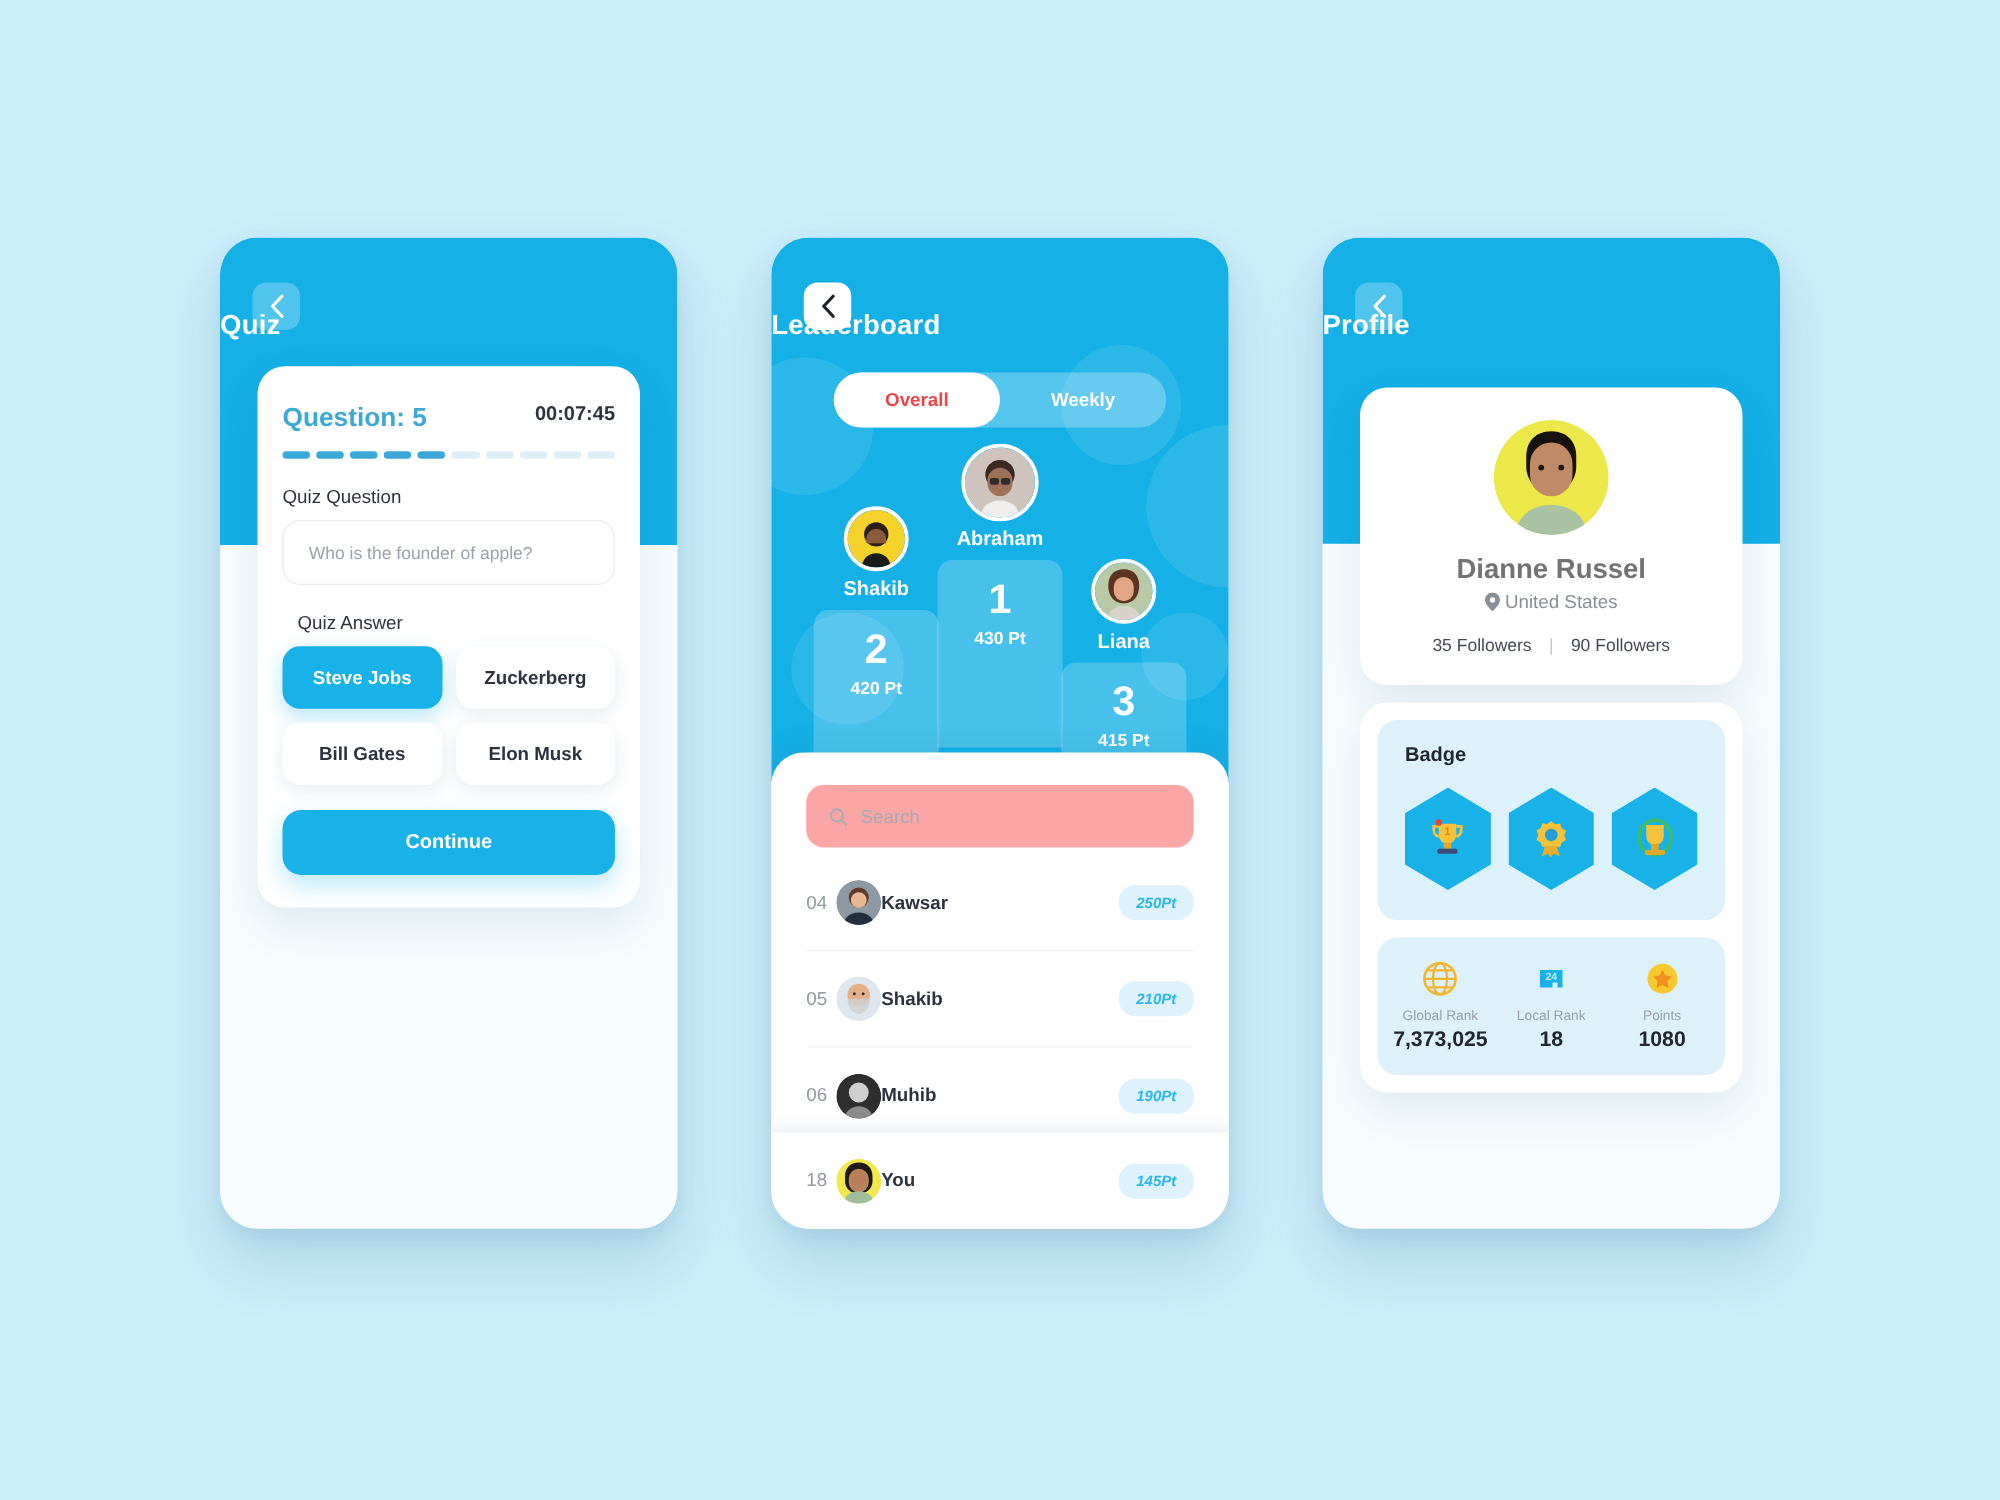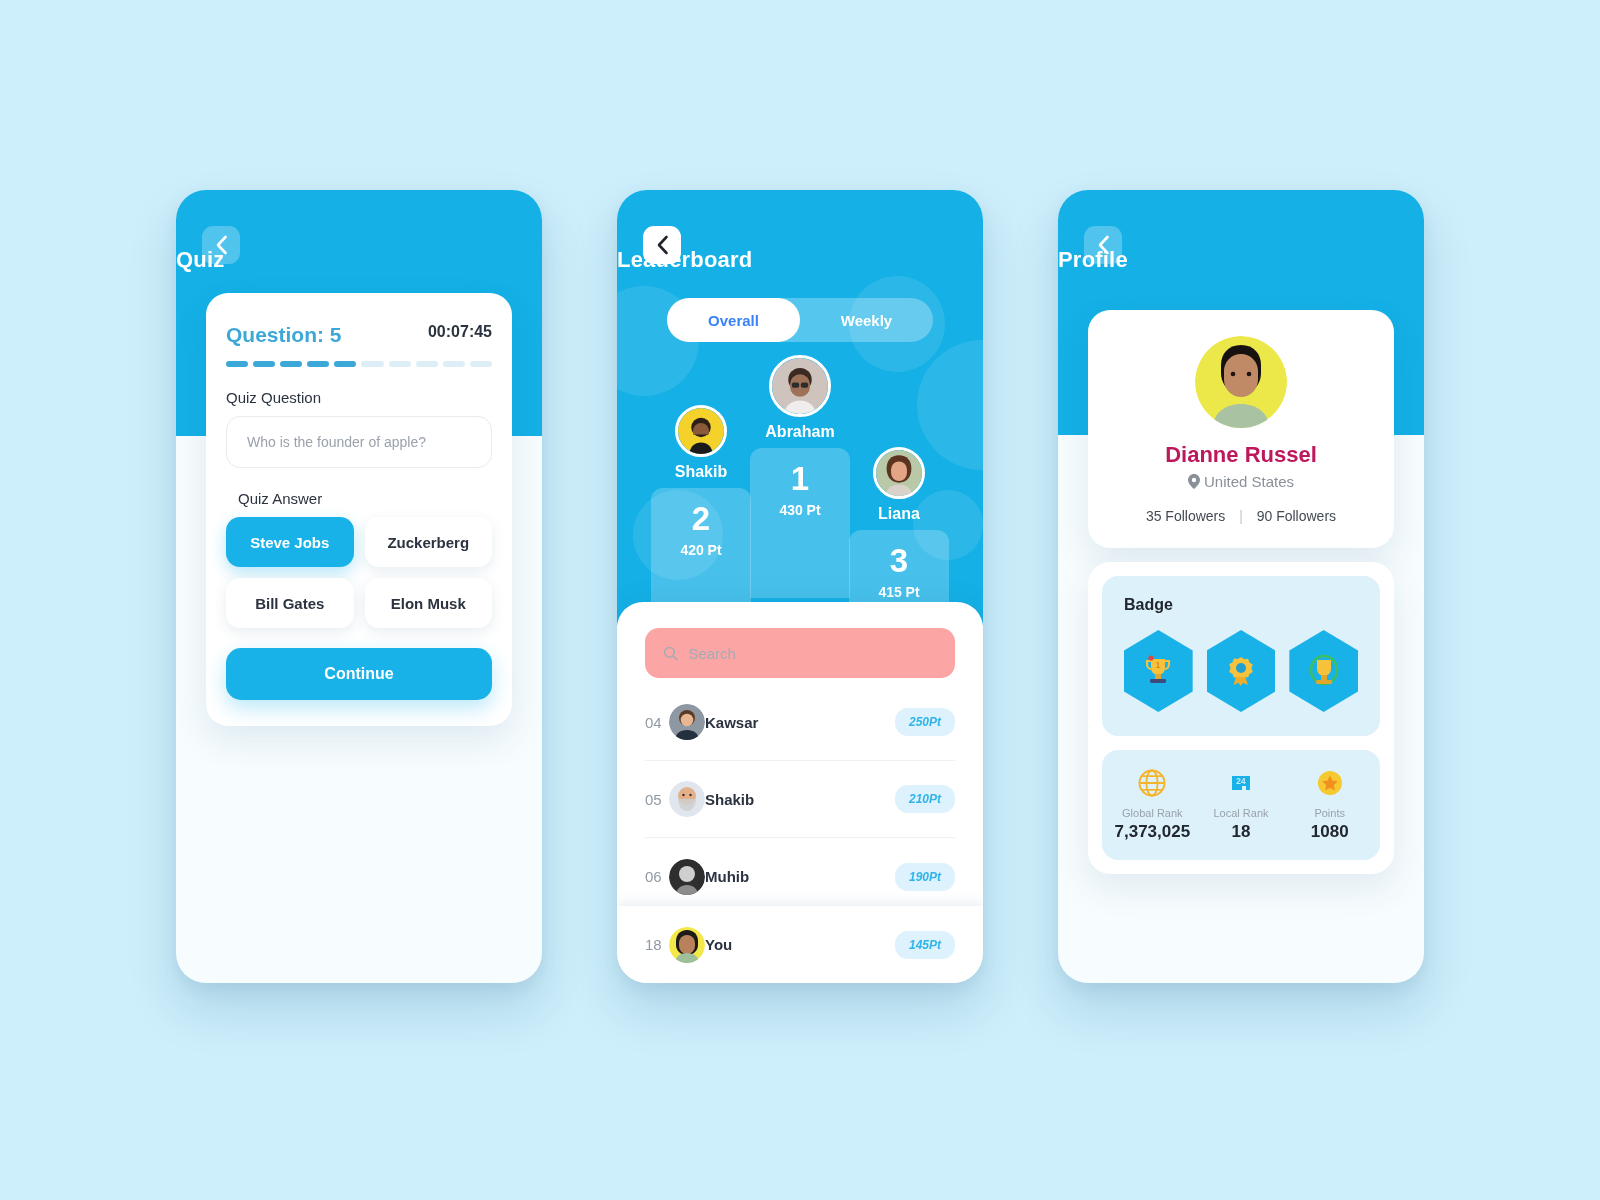--- a/index.html
+++ b/index.html
@@ -110,21 +110,21 @@
     width: 266px; height: 44px;
     background: rgba(255,255,255,.28);
     border-radius: 22px;
     display: flex; z-index: 4;
   }
   .tab {
     flex: 1; display: flex; align-items: center; justify-content: center;
     font-size: 15px; font-weight: bold; color: #fff; cursor: pointer;
     border-radius: 22px;
   }
-  .tab.on { background: #fff; color: #3b82f6; }
+  .tab.on { background: #fff; color: #ef4444; }
   .podium {
     position: absolute; left: 0; right: 0; top: 165px; height: 270px;
     z-index: 4;
   }
   .pod { position: absolute; text-align: center; }
   .pod .av {
     width: 52px; height: 52px; border-radius: 50%;
     border: 3px solid #fff; margin: 0 auto;
     overflow: hidden;
   }
@@ -193,21 +193,21 @@
     position: absolute; left: 30px; top: 120px; width: 306px;
     background: #fff; border-radius: 22px;
     padding: 26px 20px 24px; text-align: center;
     box-shadow: 0 14px 34px rgba(20,90,130,.11);
     z-index: 5;
   }
   .pcard .pav {
     width: 92px; height: 92px; border-radius: 50%;
     margin: 0 auto 14px; overflow: hidden;
   }
-  .pname { font-size: 22px; font-weight: bold; color: #be185d; }
+  .pname { font-size: 22px; font-weight: bold; color: #737373; }
   .ploc { font-size: 15px; color: #8a9099; margin-top: 5px; display:flex; align-items:center; justify-content:center; gap:4px; }
   .pfoll { font-size: 14px; color: #434a55; margin-top: 18px; font-weight: 500; }
   .pfoll .sep { color: #c3c9d0; margin: 0 10px; }
 
   .bcard {
     position: absolute; left: 30px; top: 372px; width: 306px;
     background: #fff; border-radius: 22px; padding: 14px;
     box-shadow: 0 14px 34px rgba(20,90,130,.10);
     z-index: 5;
   }

